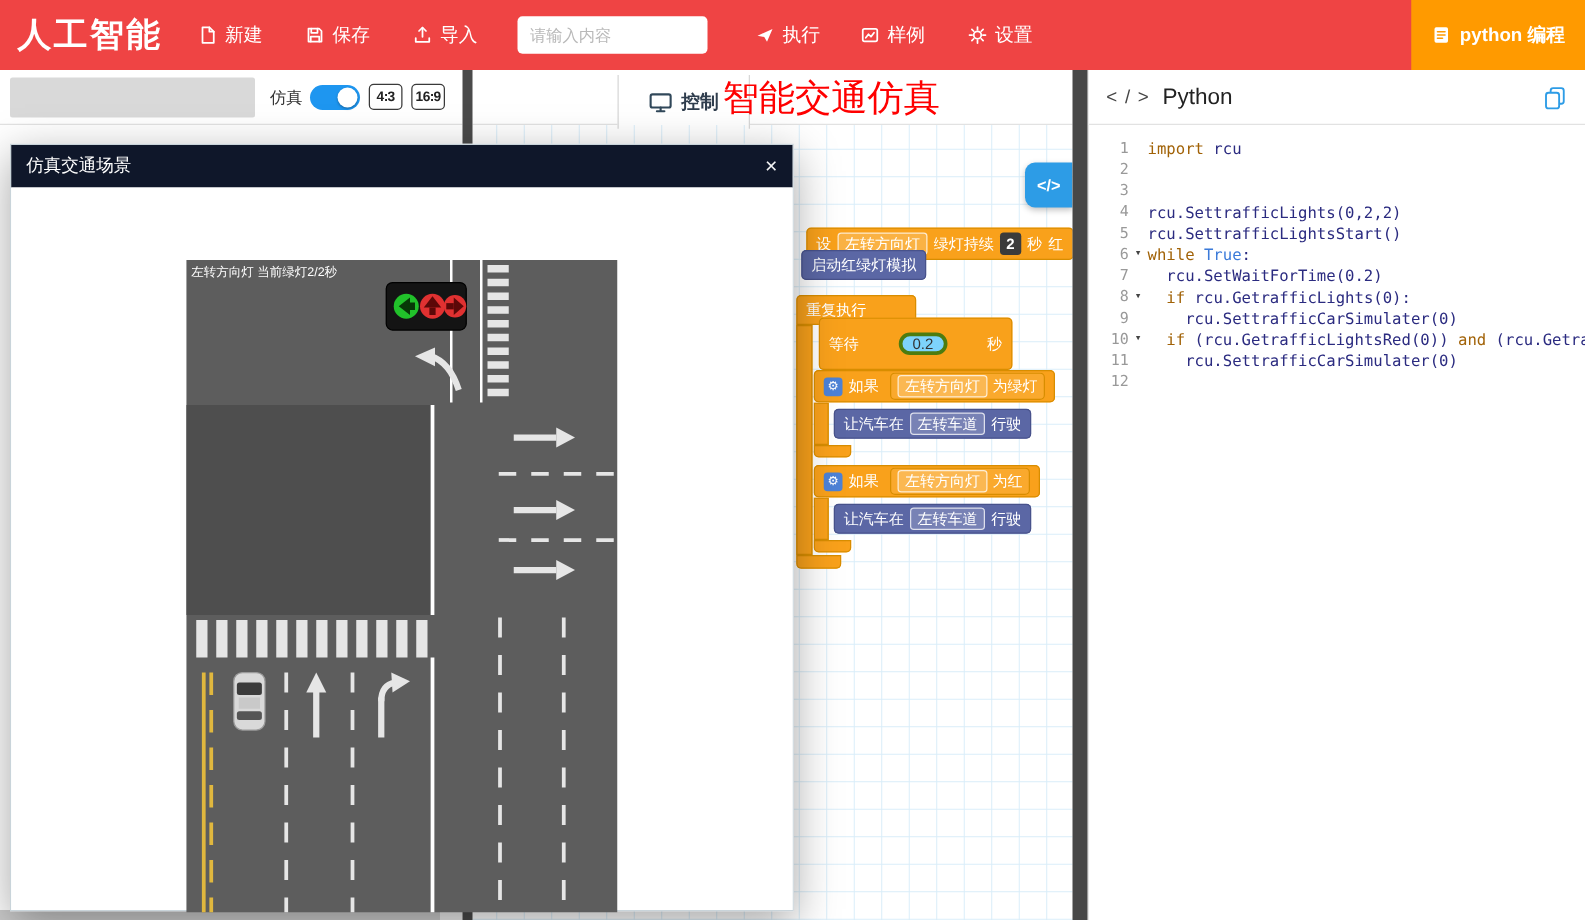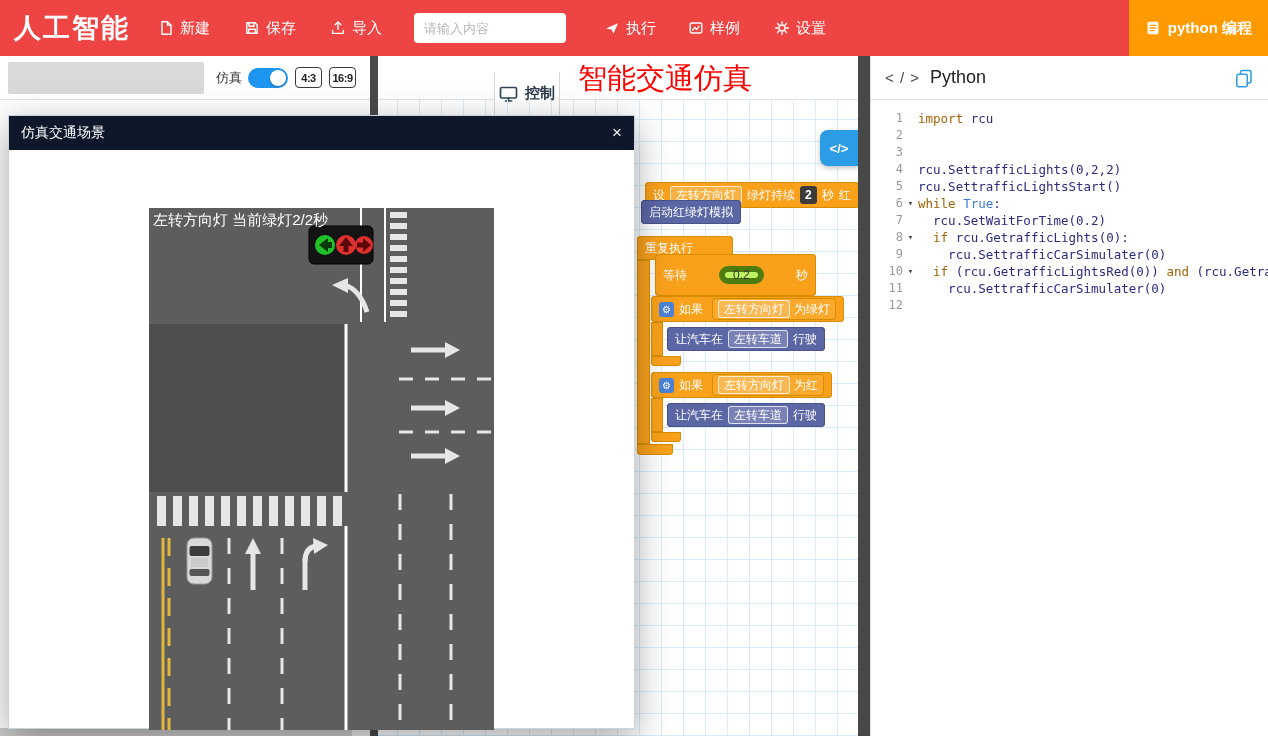--- a/index.html
+++ b/index.html
@@ -24,36 +24,36 @@
   .gray-bar{width:196px;height:32px;background:#d9d9d9;margin-left:8px;border-radius:2px;}
   .sim-label{font-size:13px;color:#333;margin-left:12px;}
   .toggle{position:relative;width:40px;height:20px;border-radius:10px;background:#1e96f0;margin-left:6px;cursor:pointer;flex:none;}
   .toggle .knob{position:absolute;right:2px;top:2px;width:16px;height:16px;border-radius:50%;background:#fff;box-shadow:0 1px 2px rgba(0,0,0,.3);}
   .ratio-btn{margin-left:7px;min-width:27px;height:21px;background:#fff;border:1.5px solid #3a3a3a;border-radius:4px;font-size:11px;font-weight:bold;color:#222;padding:0 2px;cursor:pointer;font-family:inherit;letter-spacing:-0.5px;}
   .left-scrollbar{position:absolute;left:370px;top:56px;width:8px;height:680px;background:#4a4a4a;z-index:5;}
 
   
   .workspace{position:absolute;left:378px;top:56px;width:480px;height:680px;background:#fff;}
   .ws-header{position:relative;}
-  .tab-control{position:absolute;left:116px;top:16px;height:43px;padding:0 4px;display:flex;align-items:center;gap:7px;border-left:1px solid #d8d8d8;border-right:1px solid #d8d8d8;cursor:pointer;background:#fff;justify-content:center;}
+  .tab-control{position:absolute;left:116px;top:4px;height:43px;padding:0 24px;display:flex;align-items:center;gap:7px;border-left:1px solid #d8d8d8;border-right:1px solid #d8d8d8;cursor:pointer;background:#fff;justify-content:center;}
   .tab-label{font-size:15px;font-weight:bold;color:#2f3d4d;}
   .red-title{position:absolute;left:200px;top:3px;font-size:29px;color:#ff0000;white-space:nowrap;}
   .grid-area{position:absolute;left:0;top:44px;width:480px;height:636px;overflow:hidden;
     background-image:linear-gradient(#d9edf9 1px,transparent 1px),linear-gradient(90deg,#d9edf9 1px,transparent 1px);
     background-size:22px 22px;background-position:-3px -3px;}
   .code-toggle{position:absolute;right:0;top:30px;width:38px;height:36px;background:#2d9ce6;color:#fff;border:none;border-radius:8px 0 0 8px;font-size:13px;font-weight:bold;cursor:pointer;box-shadow:0 2px 5px rgba(0,0,0,.25);font-family:inherit;}
 
   
   .blk{position:absolute;display:flex;align-items:center;gap:5px;height:26px;padding:0 8px;color:#fff;font-size:12px;white-space:nowrap;border-radius:4px;cursor:grab;}
   .orange{background:#f9a11b;box-shadow:inset 0 0 0 1px #d88d00;}
   .purple{background:#5b67a5;box-shadow:inset 0 0 0 1px #48528b;}
   .chip{display:inline-flex;align-items:center;gap:4px;background:rgba(255,255,255,0.18);border:1px solid rgba(255,255,255,0.75);border-radius:3px;padding:0 5px;height:18px;cursor:pointer;flex-direction:column;}
   .chip .caret{font-size:8px;line-height:1;}
   .numdark{background:#3b3b3b;border-radius:3px;padding:0 5px;height:18px;display:inline-flex;align-items:center;font-weight:bold;cursor:text;}
-  .numlight{background:#bef264;color:#333;border-radius:9px;padding:0 8px;height:18px;display:inline-flex;align-items:center;border:6px solid #4d7c0f;cursor:text;}
+  .numlight{background:#7dd3fc;color:#333;border-radius:9px;padding:0 8px;height:18px;display:inline-flex;align-items:center;border:3px solid #4d7c0f;cursor:text;}
   .loop-spine,.if-spine{position:absolute;background:#f9a11b;box-shadow:inset 0 0 0 1px #d88d00;}
   .loop-top{border-radius:4px 4px 0 0;}
   .loop-bottom,.if-bottom{position:absolute;background:#f9a11b;box-shadow:inset 0 0 0 1px #d88d00;border-radius:0 0 4px 4px;}
   .mutator{width:15px;height:15px;flex:none;border-radius:3px;background:#4d82d6;display:flex;align-items:center;justify-content:center;font-size:10px;color:#fff;cursor:pointer;}
   .cond{display:inline-flex;align-items:center;gap:4px;height:22px;background:#faa92d;box-shadow:inset 0 0 0 1px #d88d00;border-radius:4px;padding:0 6px;margin-left:4px;cursor:grab;}
 
   
   .mid-scrollbar{position:absolute;left:858px;top:56px;width:12px;height:680px;background:#484848;z-index:6;}
 
   
@@ -71,21 +71,21 @@
   .tok-bool{color:#3b7ad9;}
   .tok-pl{color:#2b2b80;text-align:center;}
 
   
   .modal{position:absolute;left:8px;top:115px;width:627px;height:614px;background:#fff;box-shadow:0 10px 34px rgba(0,0,0,.35);border:1px solid #c9d4da;z-index:20;}
   .modal-header{height:34px;background:#0f172a;display:flex;align-items:center;padding:0 12px;color:#fff;cursor:move;}
   .modal-title{font-size:14px;}
   .modal-close{margin-left:auto;font-size:17px;cursor:pointer;opacity:.95;}
   .modal-body{position:relative;width:100%;height:578px;background:#fff;}
   .scene{position:absolute;left:140px;top:58px;width:345px;height:522px;}
-  .scene-status{position:absolute;left:4px;top:3px;color:#fff;font-size:15px;white-space:nowrap;}
+  .scene-status{position:absolute;left:4px;top:3px;color:#fff;font-size:10px;white-space:nowrap;}
 
   
   .bottom-scrollbar{position:absolute;left:0;bottom:0;width:370px;height:8px;background:#ededed;z-index:4;}
   .bottom-thumb{width:352px;height:8px;background:#cccccc;}
 </style>
 </head>
 <body>
 
 <div class="app">
 

